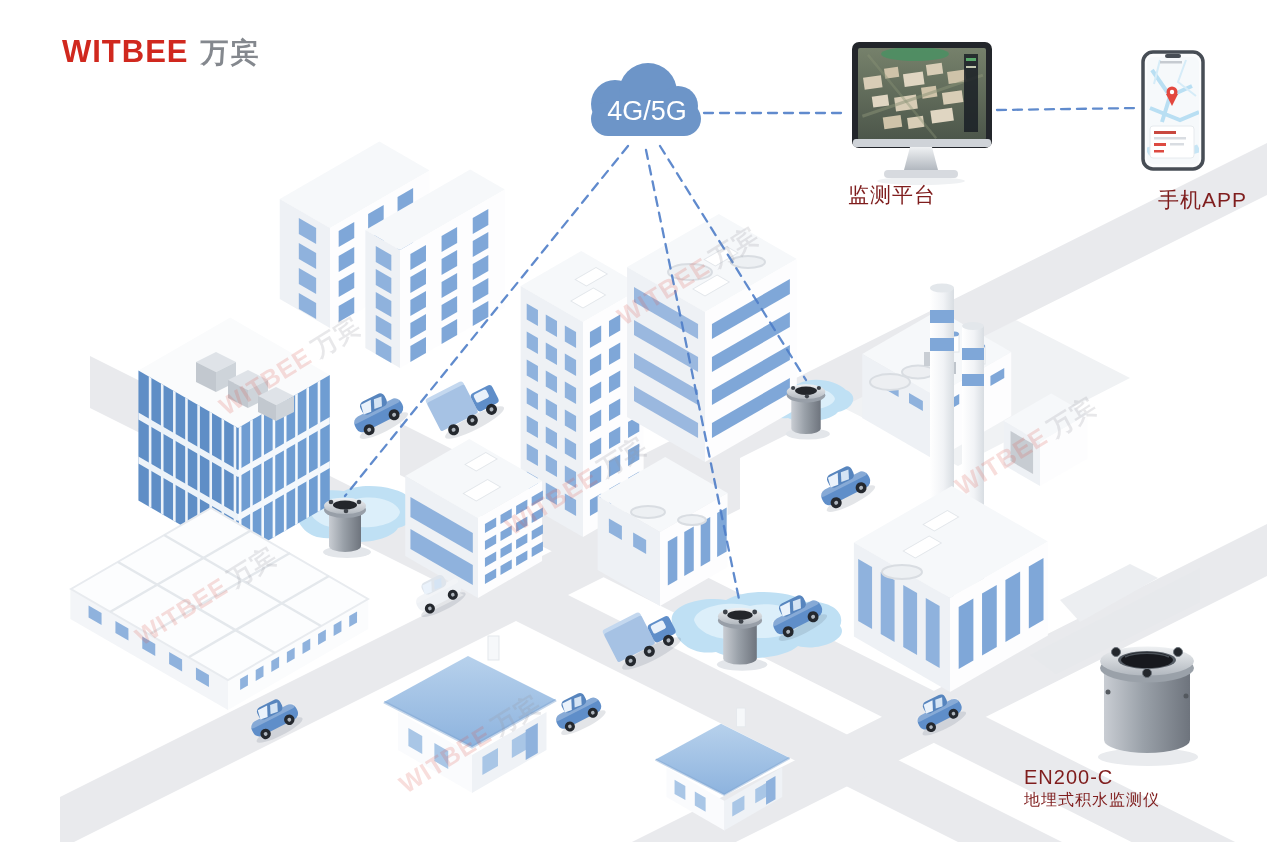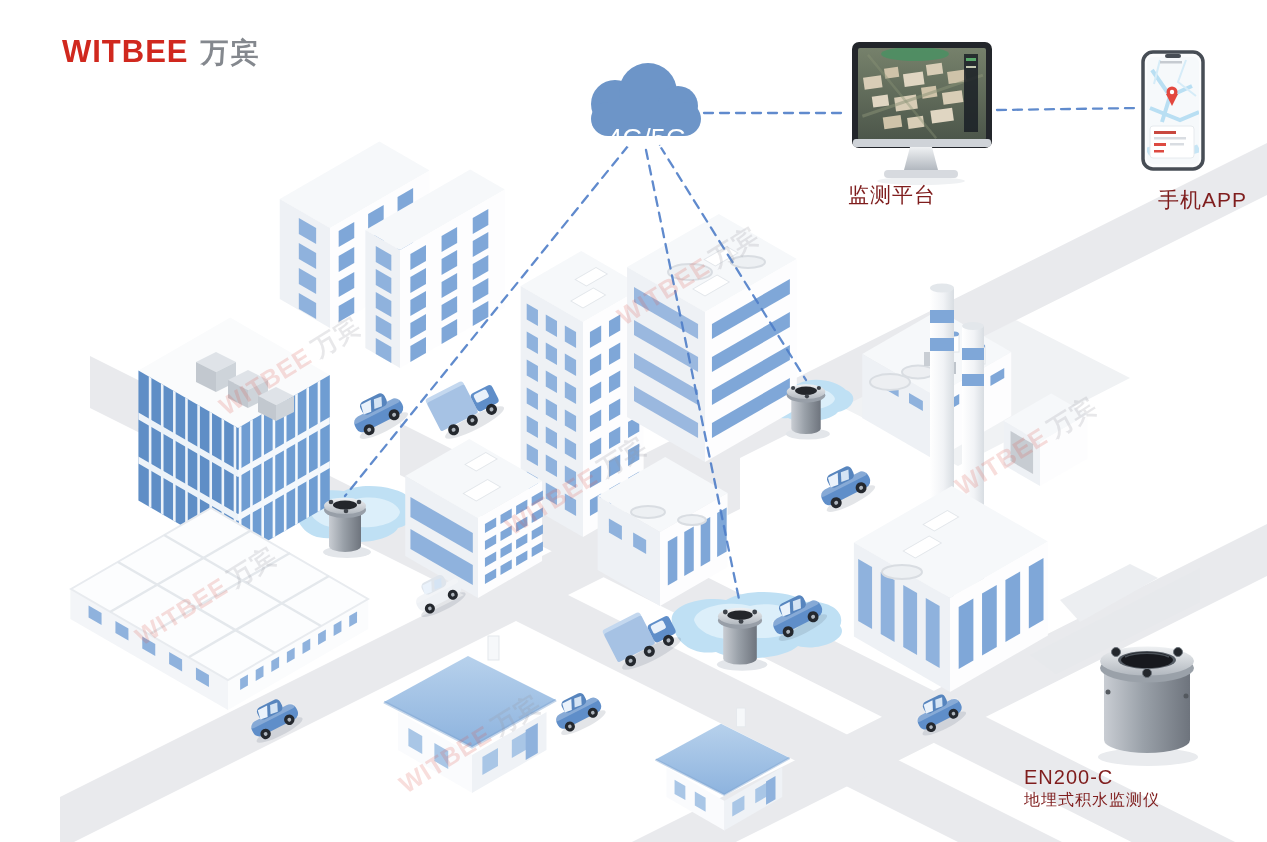--- a/index.html
+++ b/index.html
@@ -6,21 +6,21 @@
   body{
     width:1267px;height:842px;position:relative;overflow:hidden;
     background:#ffffff;font-family:"Liberation Sans","DejaVu Sans",sans-serif;
   }
   #scene{position:absolute;left:0;top:0;}
   .ovl{position:absolute;white-space:nowrap;}
   .logo{left:62px;top:34px;display:flex;align-items:baseline;gap:12px;}
   .logo .en{font-size:31px;font-weight:800;color:#d0281e;letter-spacing:1px;}
   .logo .cn{font-size:28px;font-weight:700;color:#84888e;letter-spacing:2px;}
   .cloudlabel{left:592px;top:96px;width:110px;text-align:center;
-    font-size:27px;font-weight:500;color:#ffffff;margin-top:28px;}
+    font-size:27px;font-weight:500;color:#ffffff;}
   .bluelabel{color:#7f1d1d;font-size:21px;font-weight:500;text-align:left;letter-spacing:1px;}
   .lbl-monitor{left:848px;top:181px;width:165px;}
   .lbl-phone{left:1158px;top:186px;width:135px;}
   .lbl-devname{left:1024px;top:790px;width:240px;font-size:16px;}
   .lbl-devmodel{left:1024px;top:766px;width:240px;font-size:20px;letter-spacing:1px;}
   .wm{position:absolute;transform:translate(-50%,-50%) rotate(-32deg);
     font-size:25px;font-weight:800;letter-spacing:1px;pointer-events:none;}
   .wm .b{color:rgba(222,88,82,0.20);}
   .wm .s{color:rgba(150,152,158,0.22);margin-left:6px;}
 </style>

